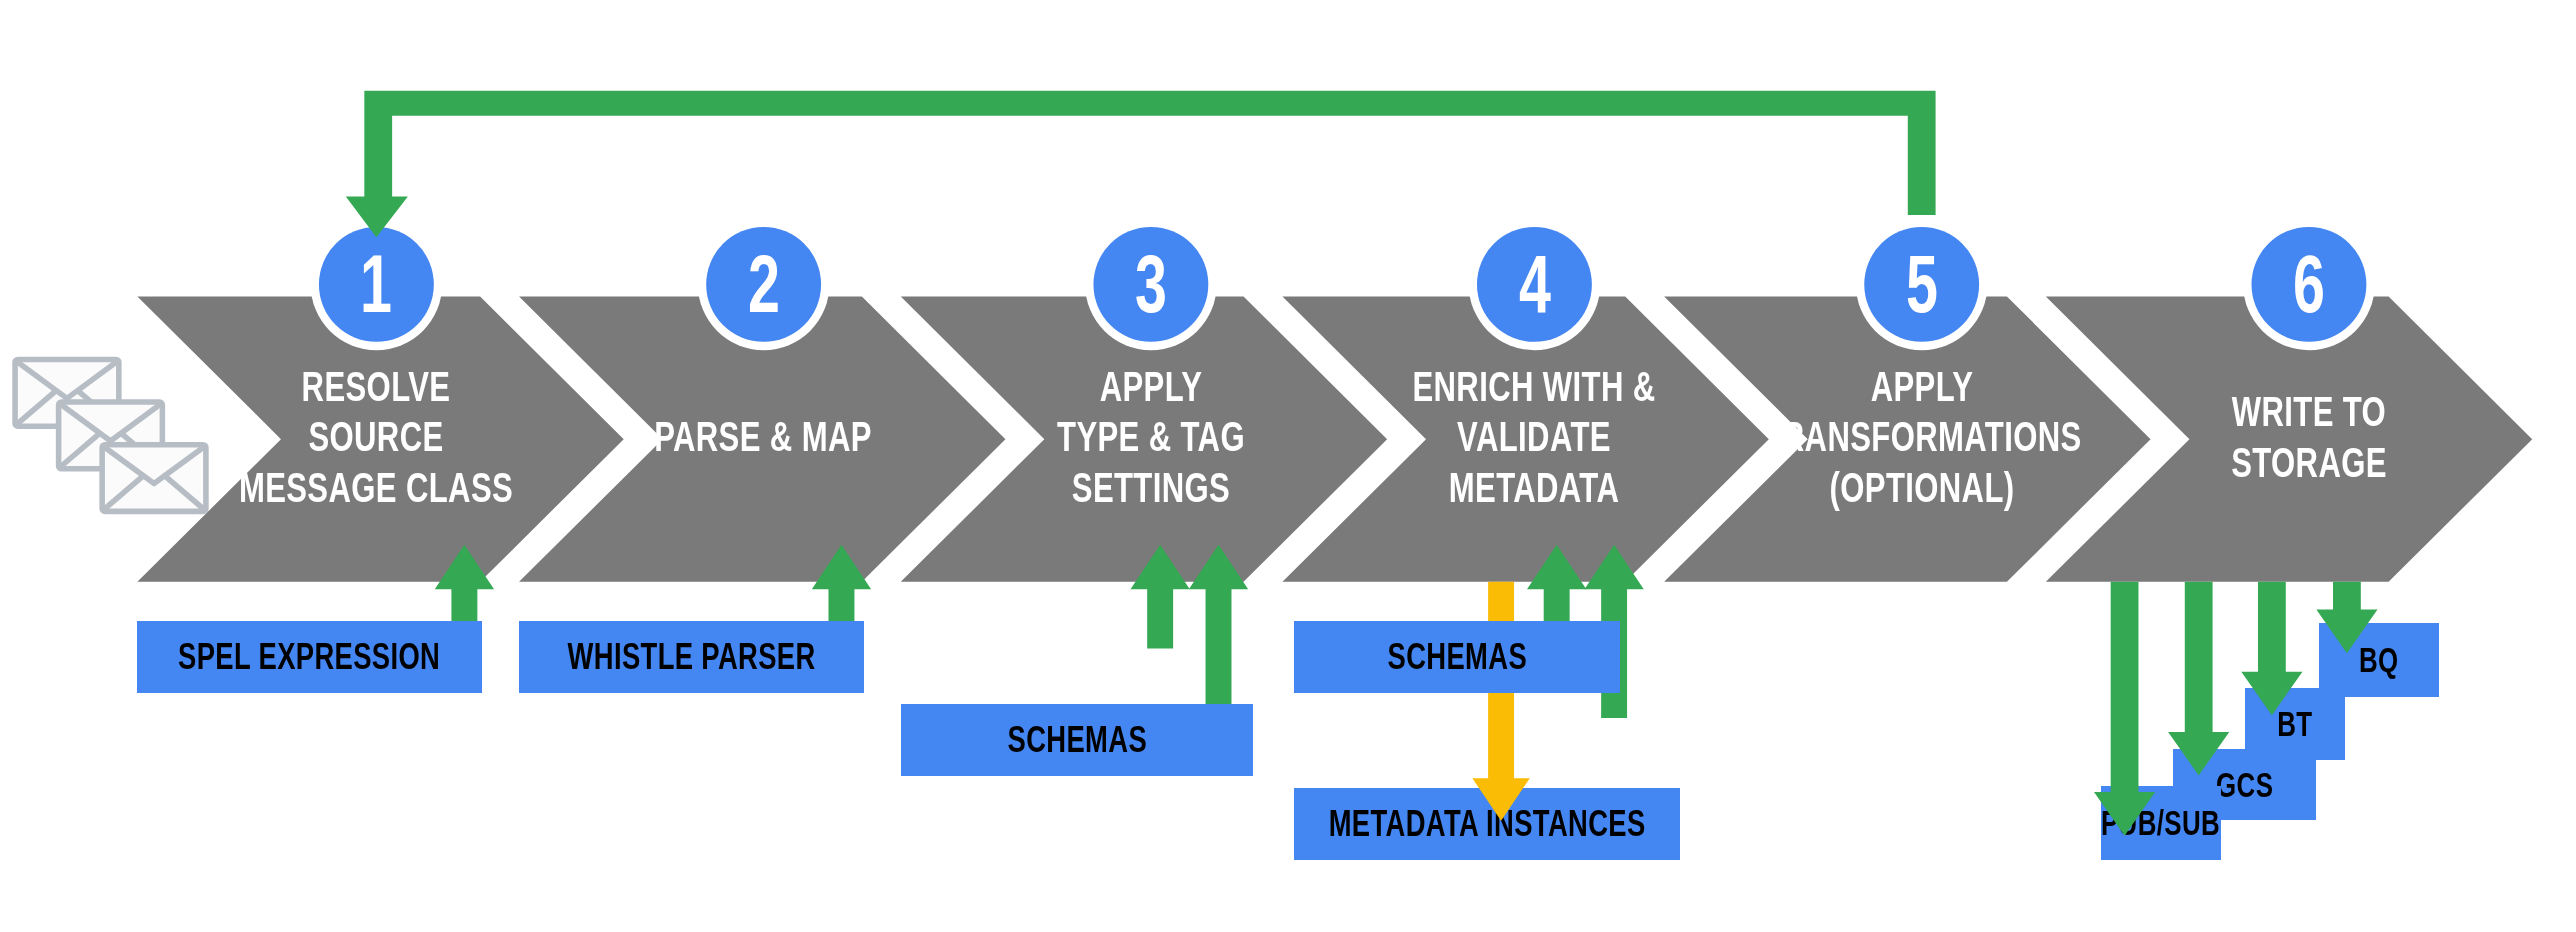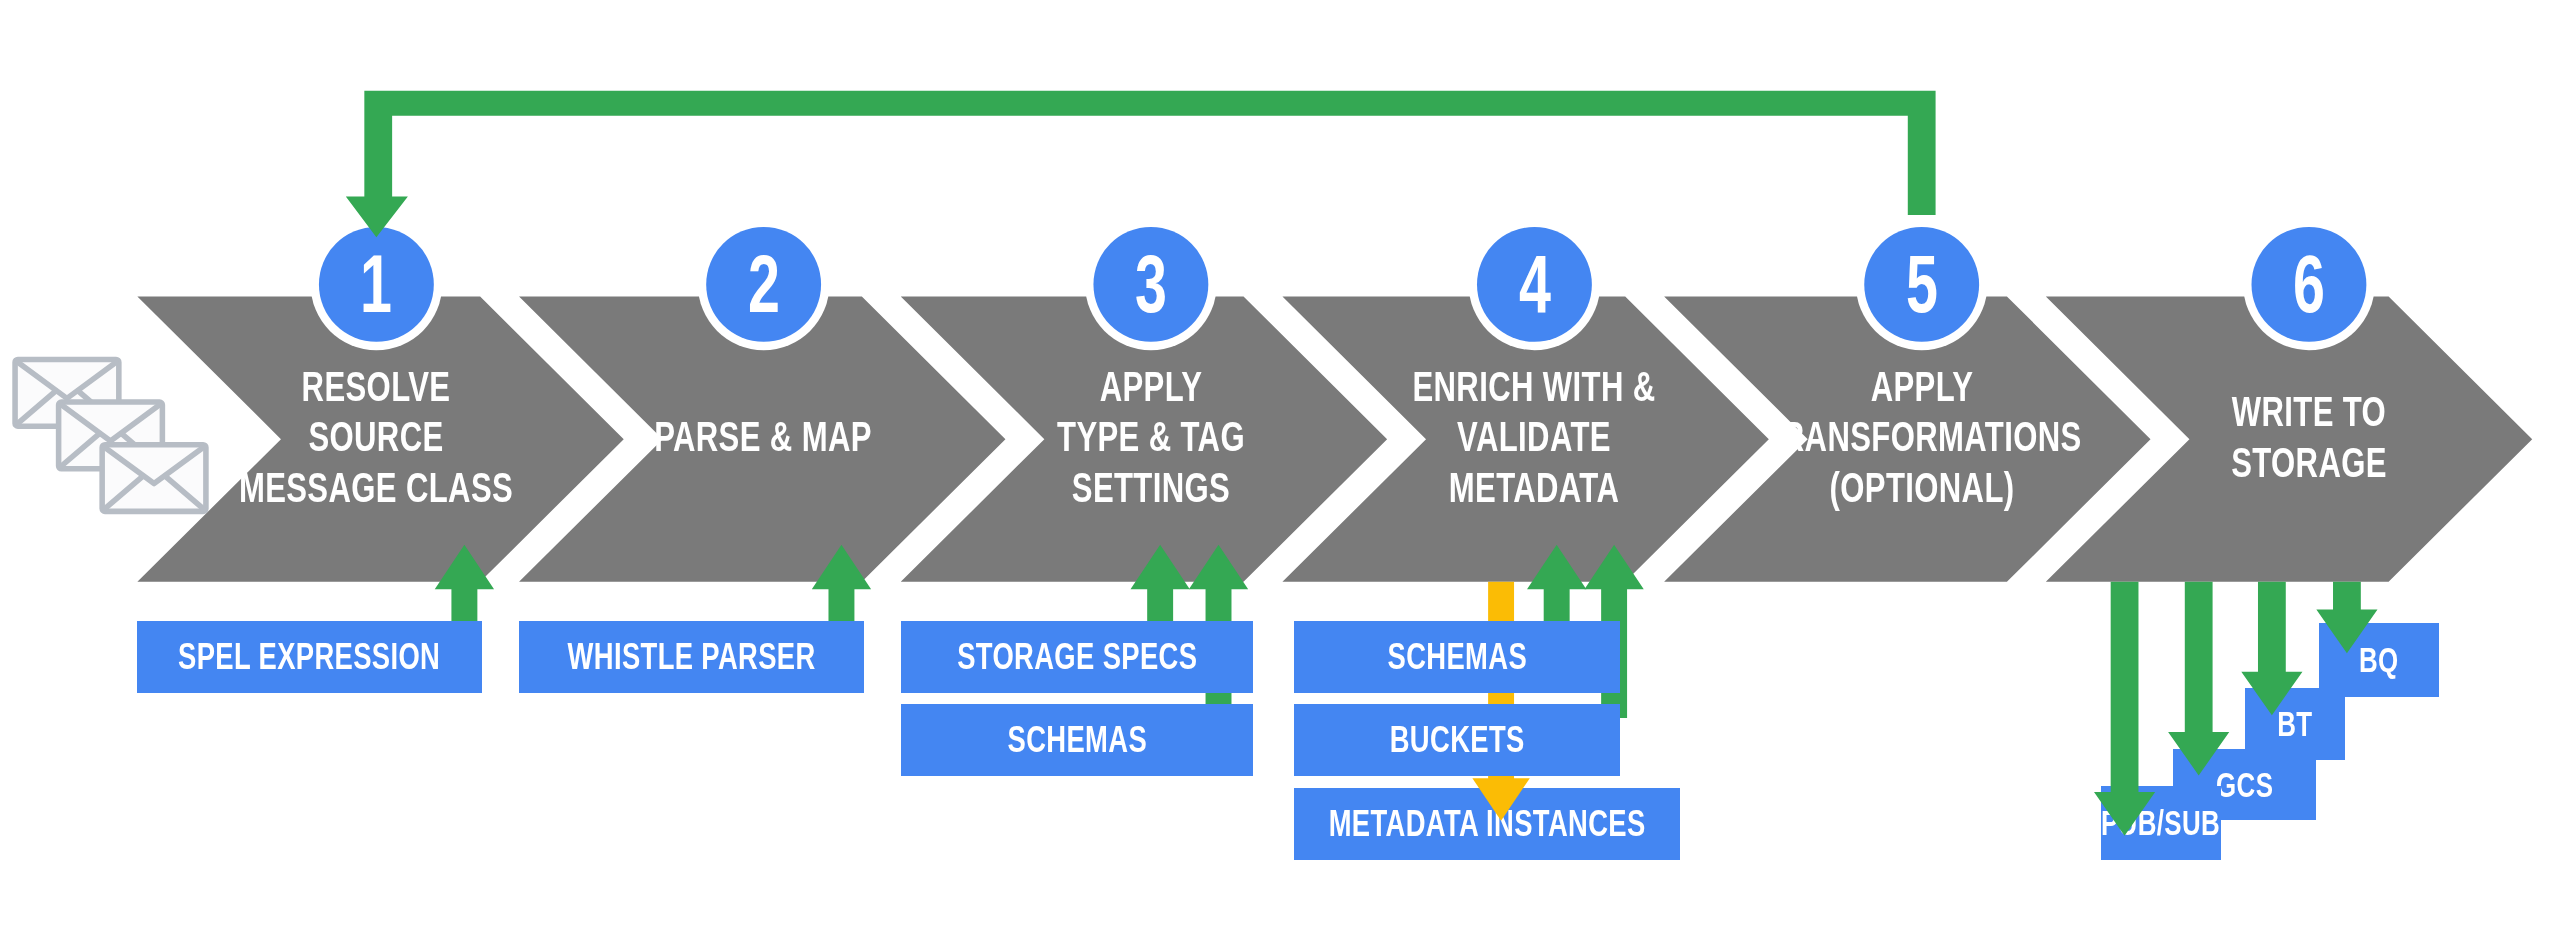--- a/index.html
+++ b/index.html
@@ -24,21 +24,21 @@
     text-align:center;color:#ffffff;
     font-size:42px;font-weight:700;line-height:1.2;
     letter-spacing:0.5px;white-space:pre-line;
     transform:scaleX(0.74);
     z-index:3;
   }
   .rbox{
     position:absolute;
     background:#4486F2;
     display:flex;align-items:center;justify-content:center;
-    color:#ffffff;z-index:4;
+    color:#000000;z-index:4;
   }
   .rbox span{
     font-size:37px;font-weight:700;letter-spacing:0.5px;
     white-space:nowrap;transform:scaleX(0.74);
   }
   .rbox.small span{font-size:35px;}
   #front-layer{z-index:6;pointer-events:none;}
 </style>
 </head>
 <body>
@@ -125,31 +125,25 @@
 (OPTIONAL)</div>
   <div class="step-label" style="left:2110px">WRITE TO
 STORAGE</div>
 
   <div class="rbox" style="left:137px;top:621px;width:345px;height:72px">
     <span>SPEL EXPRESSION</span>
   </div>
   <div class="rbox" style="left:519px;top:621px;width:345px;height:72px">
     <span>WHISTLE PARSER</span>
   </div>
-  <div class="rbox" style="left:901px;top:621px;width:352px;height:72px">
-    <span>STORAGE SPECS</span>
-  </div>
   <div class="rbox" style="left:901px;top:704px;width:352px;height:72px">
     <span>SCHEMAS</span>
   </div>
   <div class="rbox" style="left:1294px;top:621px;width:326px;height:72px">
     <span>SCHEMAS</span>
-  </div>
-  <div class="rbox" style="left:1294px;top:704px;width:326px;height:72px">
-    <span>BUCKETS</span>
   </div>
   <div class="rbox" style="left:1294px;top:788px;width:386px;height:72px">
     <span>METADATA INSTANCES</span>
   </div>
 
   <div class="rbox small" style="left:2319px;top:623px;width:120px;height:74px">
     <span>BQ</span>
   </div>
   <div class="rbox small" style="left:2245px;top:688px;width:100px;height:72px">
     <span>BT</span>

